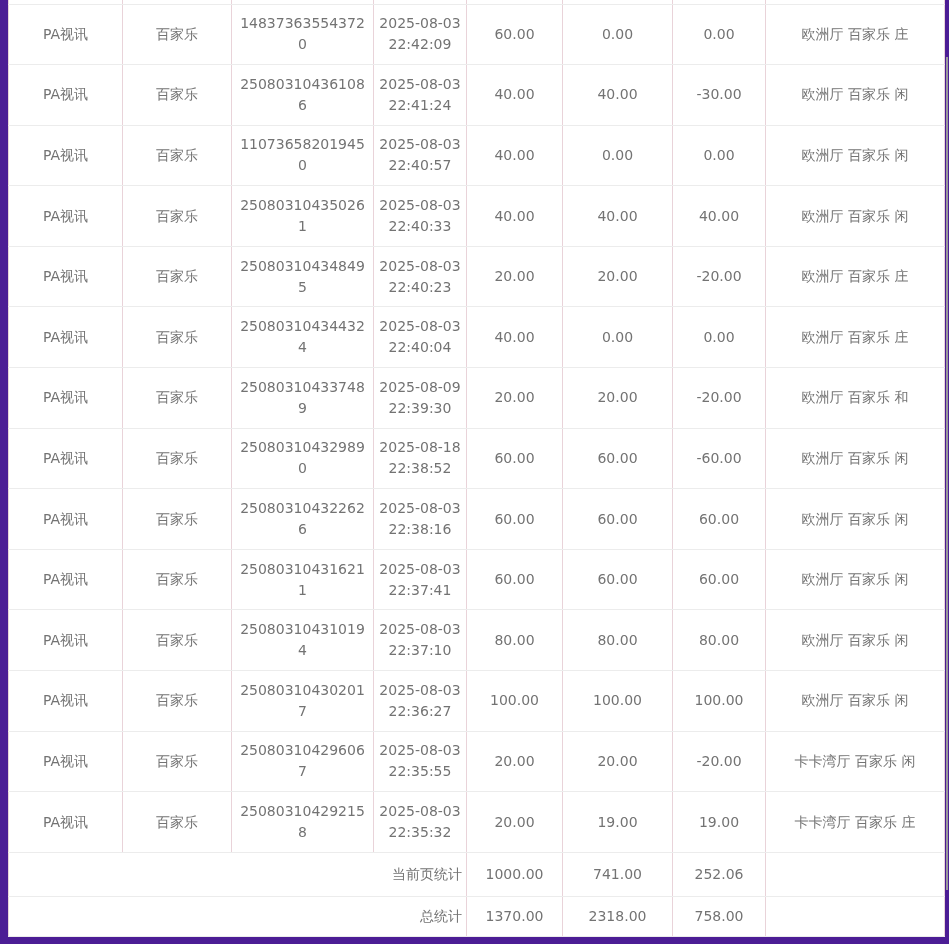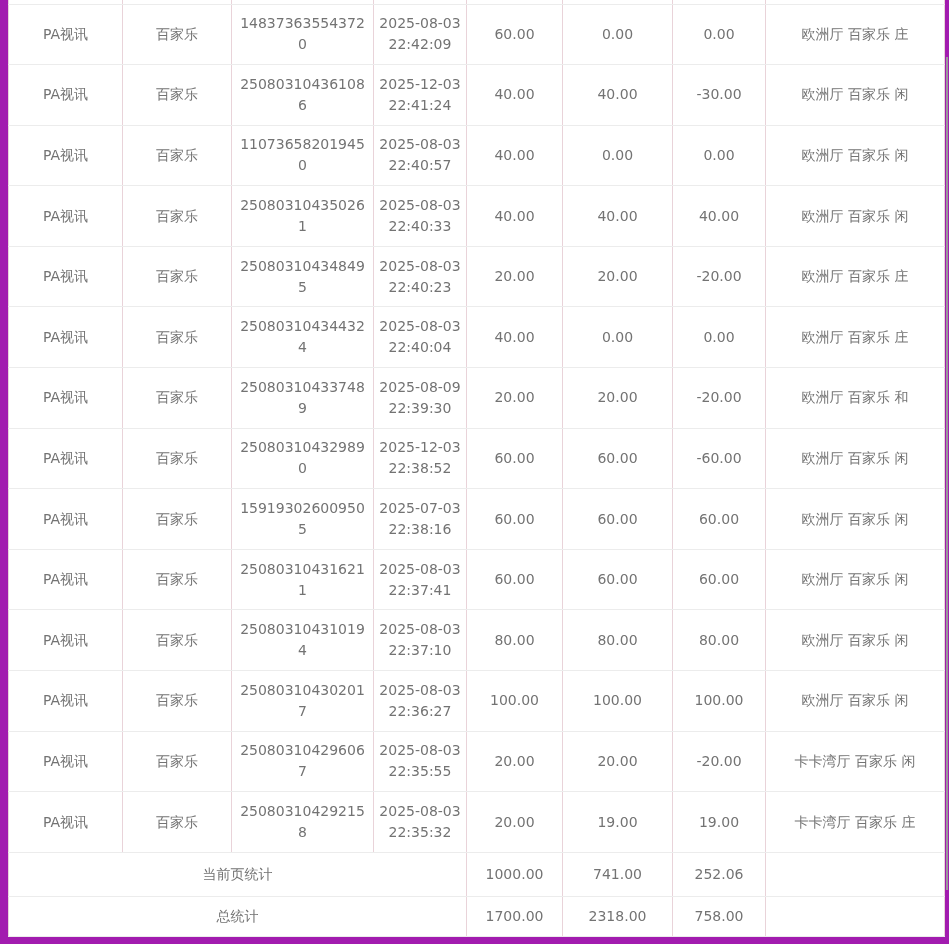--- a/index.html
+++ b/index.html
@@ -6,21 +6,21 @@
     margin: 0;
     padding: 0;
     background: #ffffff;
     font-family: "DejaVu Sans", "Liberation Sans", sans-serif;
   }
   #page {
     position: relative;
     width: 949px;
     height: 944px;
     overflow: hidden;
-    background: #a21caf;
+    background: #4c1d95;
   }
   .table-viewport {
     position: absolute;
     left: 8px;
     top: -49.5px;
     width: 937px;
   }
   table.records {
     width: 936px;
     table-layout: fixed;
@@ -38,21 +38,21 @@
     padding: 0 4px;
     background: #ffffff;
     overflow: hidden;
   }
   thead tr.cut-row td { height: 52px; }
   tbody td { height: 59.6px; }
   td.c3 { padding: 0 7px; word-break: break-all; }
   td.c4 { padding: 0 4px; }
   tfoot tr.page-summary td { height: 43px; }
   tfoot tr.total-summary td { height: 39px; }
-  tfoot td.summary-label { text-align: center; }
+  tfoot td.summary-label { text-align: right; }
   .scrollbar-thumb {
     position: absolute;
     left: 946px;
     top: 57px;
     width: 2px;
     height: 833px;
     background: #9a9a9a;
   }
 </style>
 </head>
@@ -93,21 +93,21 @@
     <td class="c5">60.00</td>
     <td class="c6">0.00</td>
     <td class="c7">0.00</td>
     <td class="c8">欧洲厅 百家乐 庄</td>
   </tr>
 
   <tr>
     <td class="c1">PA视讯</td>
     <td class="c2">百家乐</td>
     <td class="c3">250803104361086</td>
-    <td class="c4">2025-12-03 22:41:24</td>
+    <td class="c4">2025-08-03 22:41:24</td>
     <td class="c5">40.00</td>
     <td class="c6">40.00</td>
     <td class="c7">-30.00</td>
     <td class="c8">欧洲厅 百家乐 闲</td>
   </tr>
 
   <tr>
     <td class="c1">PA视讯</td>
     <td class="c2">百家乐</td>
     <td class="c3">110736582019450</td>
@@ -159,32 +159,32 @@
     <td class="c5">20.00</td>
     <td class="c6">20.00</td>
     <td class="c7">-20.00</td>
     <td class="c8">欧洲厅 百家乐 和</td>
   </tr>
 
   <tr>
     <td class="c1">PA视讯</td>
     <td class="c2">百家乐</td>
     <td class="c3">250803104329890</td>
-    <td class="c4">2025-12-03 22:38:52</td>
+    <td class="c4">2025-08-18 22:38:52</td>
     <td class="c5">60.00</td>
     <td class="c6">60.00</td>
     <td class="c7">-60.00</td>
     <td class="c8">欧洲厅 百家乐 闲</td>
   </tr>
 
   <tr>
     <td class="c1">PA视讯</td>
     <td class="c2">百家乐</td>
-    <td class="c3">159193026009505</td>
-    <td class="c4">2025-07-03 22:38:16</td>
+    <td class="c3">250803104322626</td>
+    <td class="c4">2025-08-03 22:38:16</td>
     <td class="c5">60.00</td>
     <td class="c6">60.00</td>
     <td class="c7">60.00</td>
     <td class="c8">欧洲厅 百家乐 闲</td>
   </tr>
 
   <tr>
     <td class="c1">PA视讯</td>
     <td class="c2">百家乐</td>
     <td class="c3">250803104316211</td>
@@ -242,21 +242,21 @@
       <tfoot>
         <tr class="page-summary">
           <td colspan="4" class="summary-label">当前页统计</td>
           <td>1000.00</td>
           <td>741.00</td>
           <td>252.06</td>
           <td></td>
         </tr>
         <tr class="total-summary">
           <td colspan="4" class="summary-label">总统计</td>
-          <td>1700.00</td>
+          <td>1370.00</td>
           <td>2318.00</td>
           <td>758.00</td>
           <td></td>
         </tr>
       </tfoot>
     </table>
   </div>
 
   <div class="scrollbar-thumb"></div>
 

